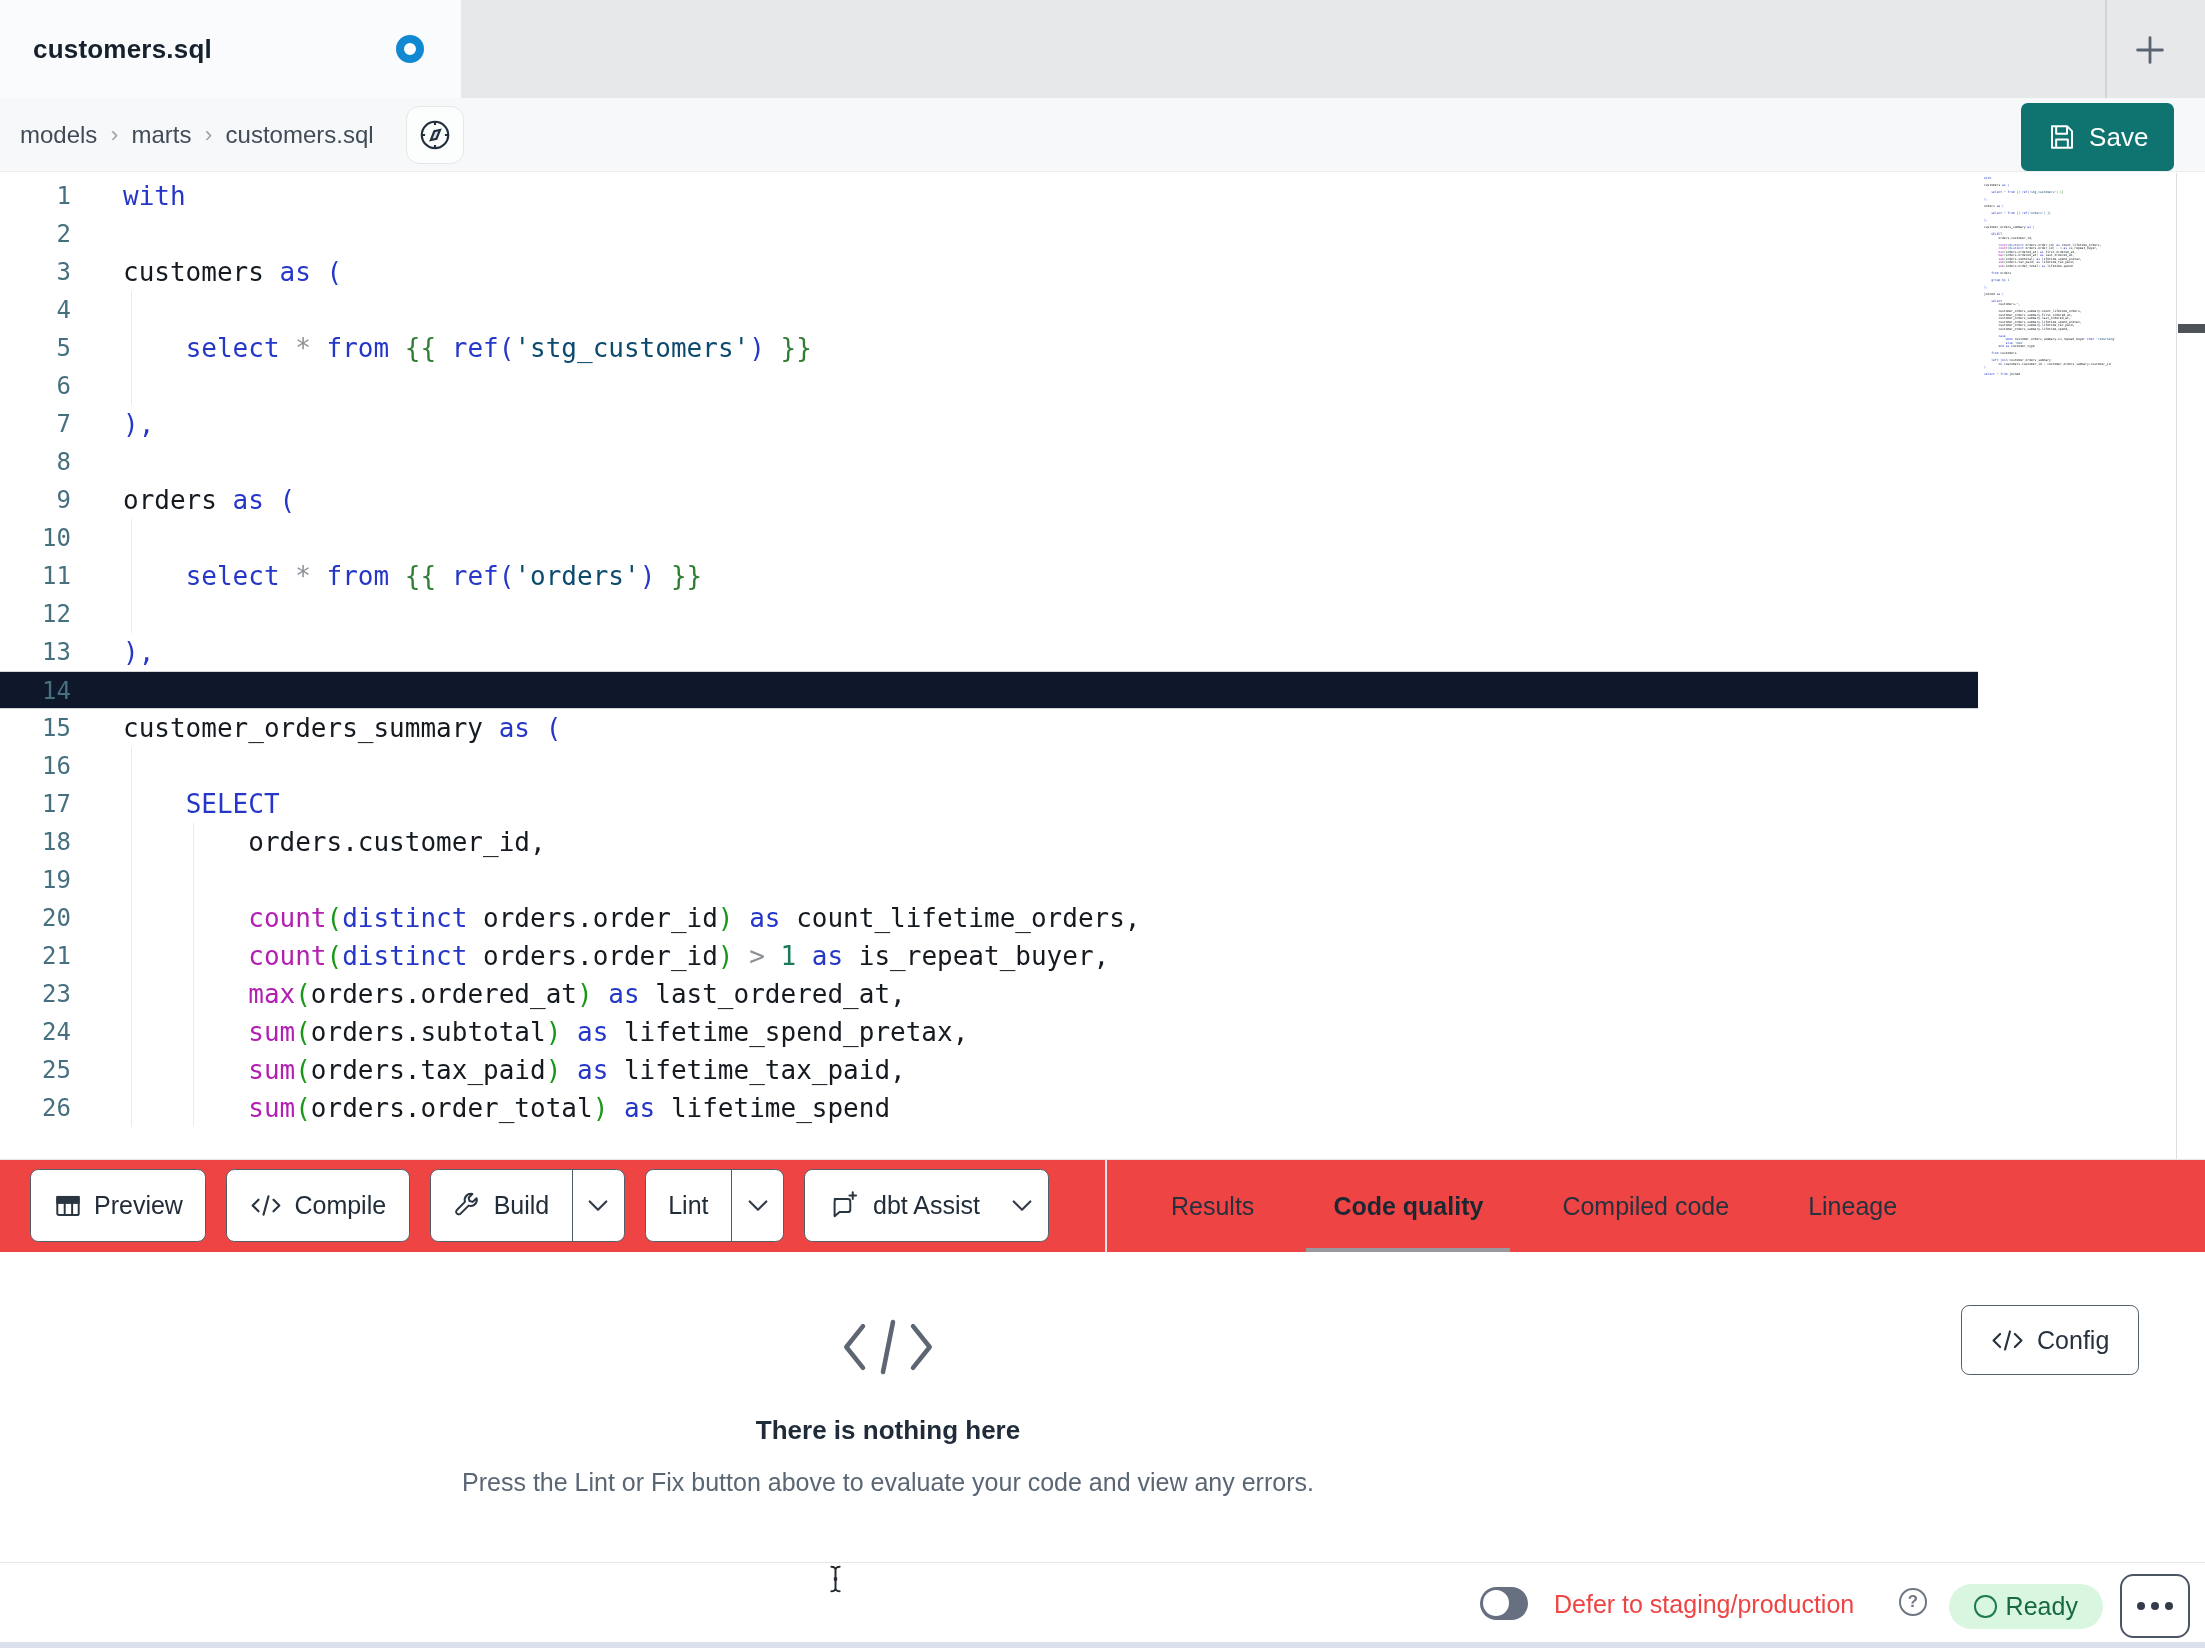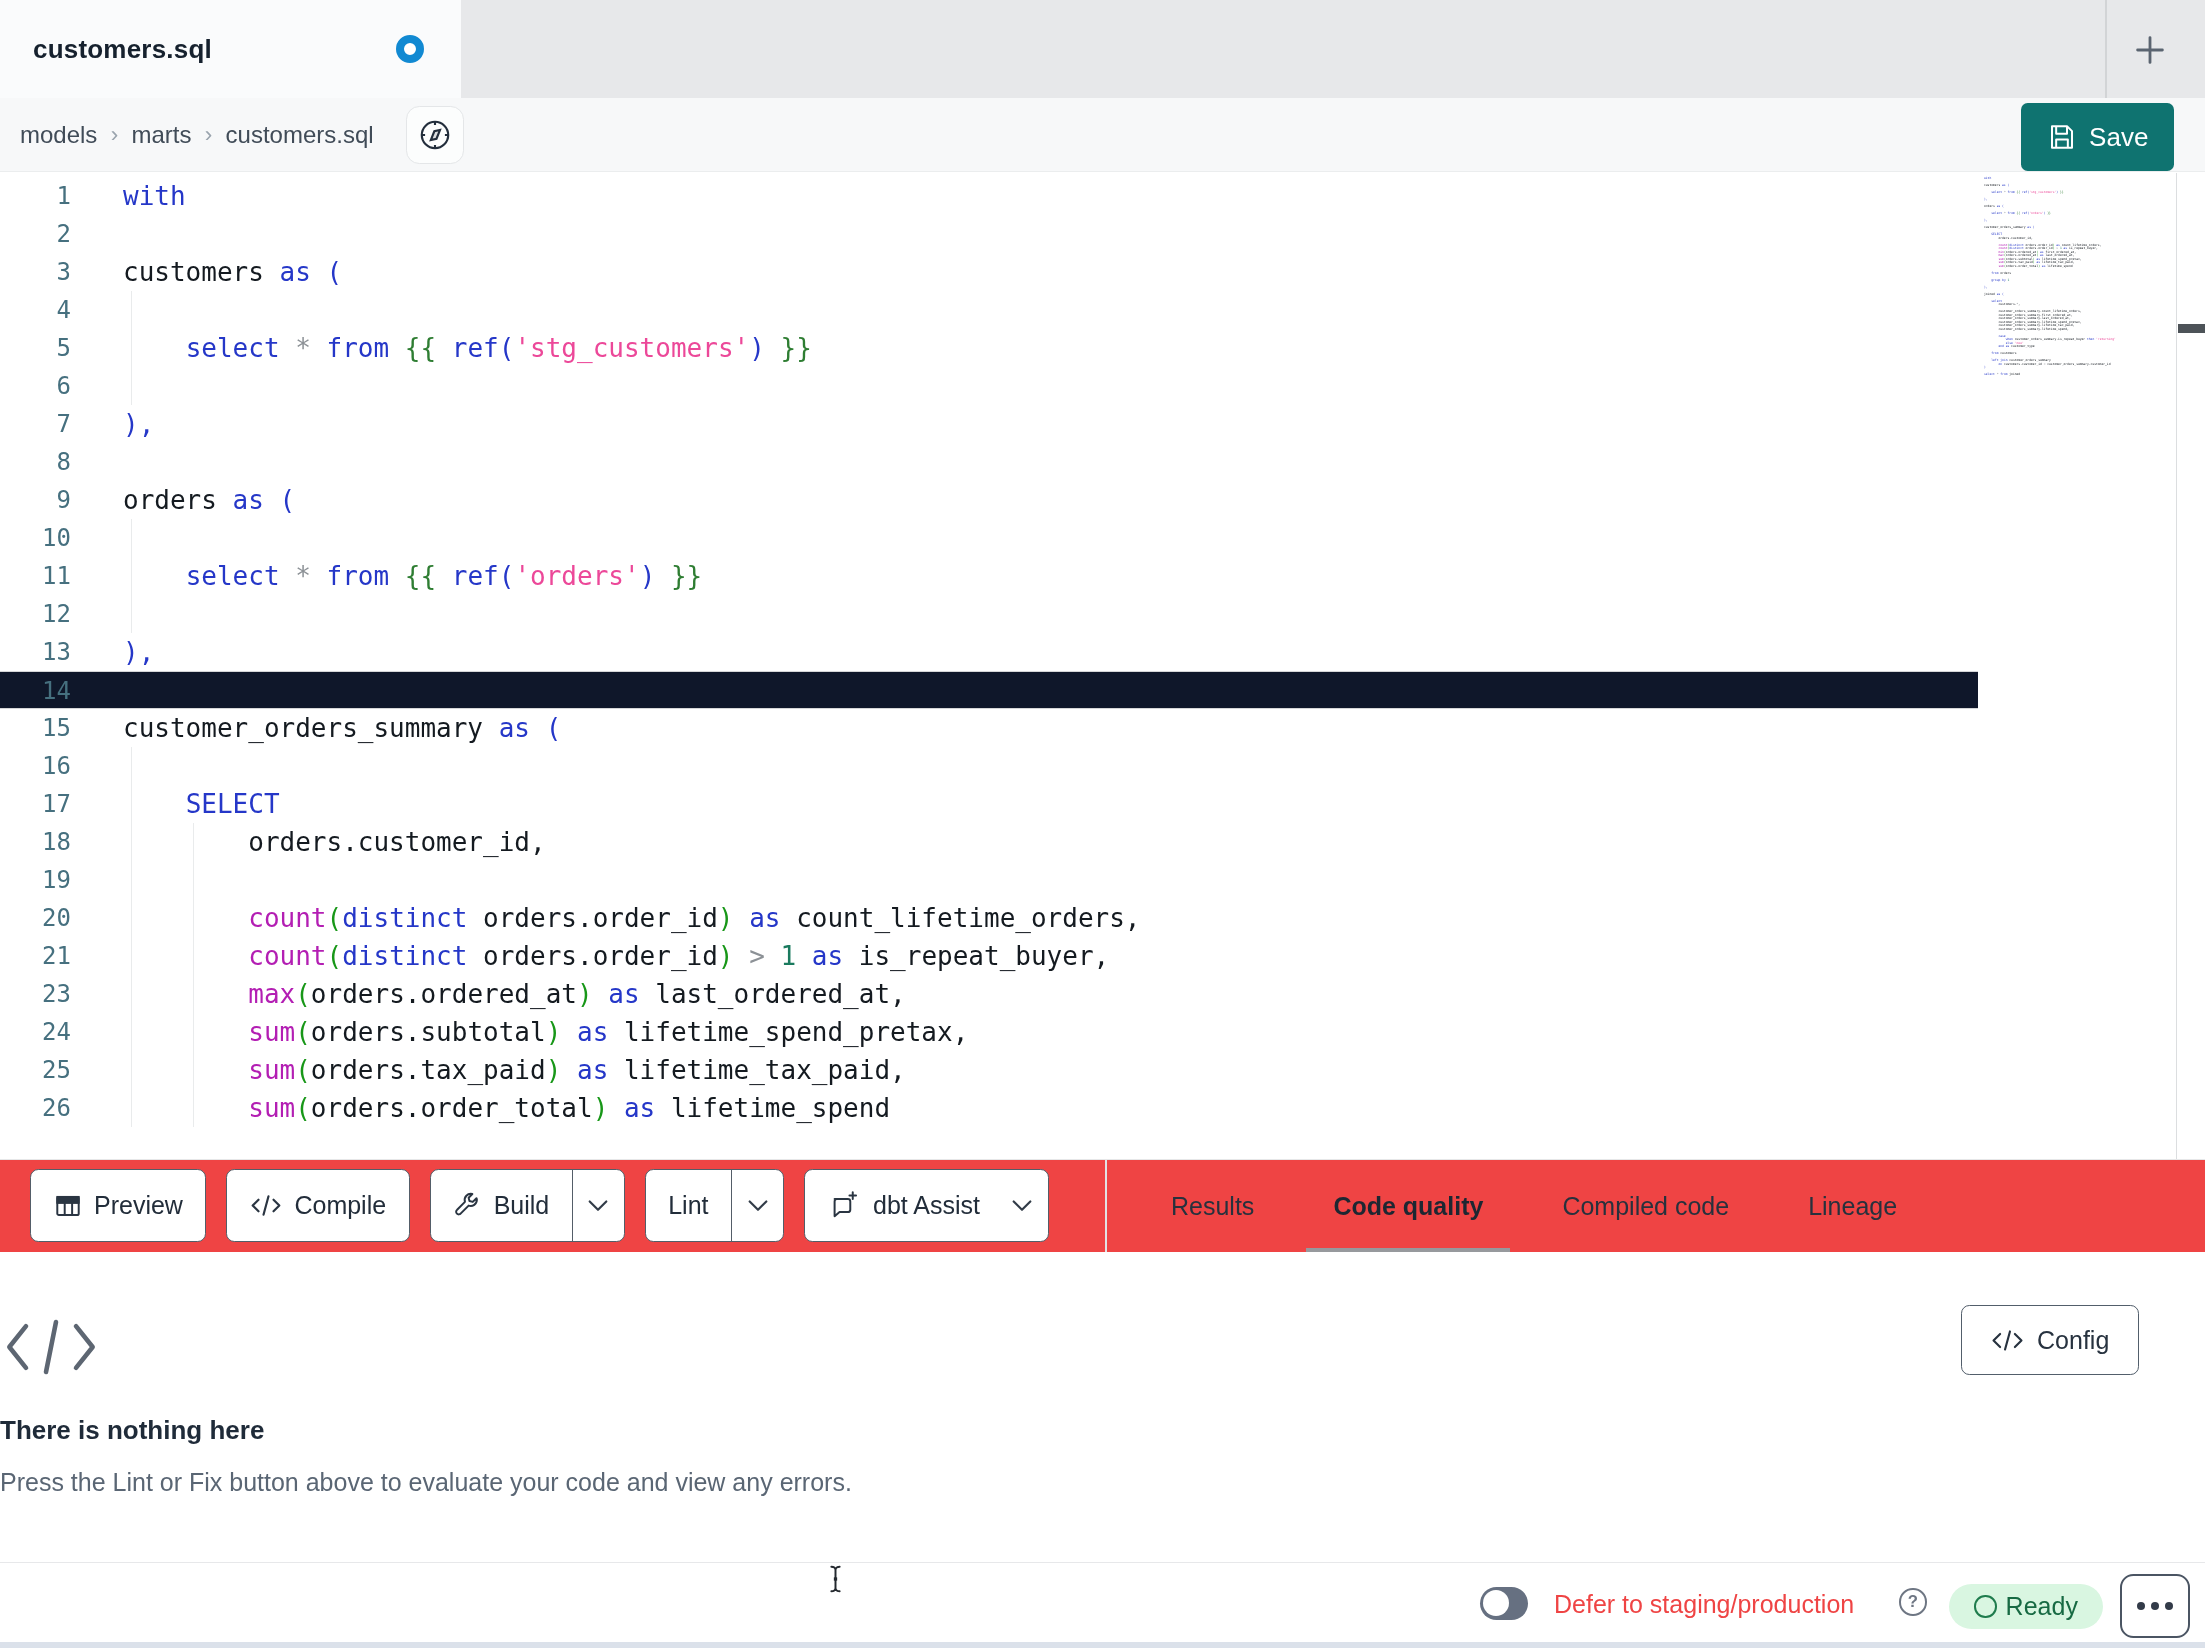--- a/index.html
+++ b/index.html
@@ -30,21 +30,21 @@
   .lnum { position:absolute; left:0; top:0; width:71px; height:38px; text-align:right; font-family:"DejaVu Sans Mono", monospace; font-size:24px; line-height:38px; color:#46707f; }
   .codeln { position:absolute; left:123px; top:0; height:38px; font-family:"DejaVu Sans Mono", monospace; font-size:26px; line-height:38px; white-space:pre; }
   .guide { position:absolute; top:0; width:0.8px; height:38px; background:#e9ebec; }
   .guide.g0 { left:131px; }
   .guide.g1 { left:193px; }
 
   .tk-kw  { color:#2537c8; }
   .tk-fn  { color:#b31eb3; }
   .tk-br  { color:#189718; }
   .tk-jj  { color:#2e7d32; }
-  .tk-str { color:#ec4899; }
+  .tk-str { color:#0c4a6e; }
   .tk-num { color:#1a7a5e; }
   .tk-op  { color:#8c9196; }
   .tk-id  { color:#141a20; }
 
   .minimap { position:absolute; left:1984px; top:4.2px; width:132px; cursor:pointer; }
   .mm-ln { font-family:"DejaVu Sans Mono", monospace; font-size:3px; line-height:3.5px; white-space:pre; }
   .scroll-track { position:absolute; left:2176px; top:0; width:0.8px; height:986px; background:#dcdee0; }
   .scroll-thumb { position:absolute; left:2178px; top:151px; width:27.5px; height:9.2px; background:#4d5358; cursor:pointer; }
 
   
@@ -55,21 +55,21 @@
   .btn .chev { display:flex; align-items:center; justify-content:center; width:52px; height:100%; border-left:1.7px solid #535d68; color:#323c48; }
   .btn .chev.noline { border-left:none; width:45px; padding-right:6.7px; }
   .ab-divider { position:absolute; left:1105px; top:0; width:1.7px; height:93px; background:#e2e3e5; }
   .ab-tabs { position:absolute; left:1144px; top:0; height:93px; display:flex; gap:25px; }
   .ab-tab { position:relative; height:93px; display:flex; align-items:center; padding:0 27px; font-size:25px; color:#27313d; cursor:pointer; }
   .ab-tab.active { font-weight:700; color:#1d2732; }
   .ab-tab.active::after { content:""; position:absolute; left:0; right:0; bottom:0; height:5px; background:#97999d; }
 
   
   .panel { position:absolute; left:0; top:1252px; width:2205px; height:308px; background:#fff; }
-  .empty { position:absolute; left:0; top:0; width:1776px; display:flex; flex-direction:column; }
+  .empty { position:absolute; left:0; top:0; width:1776px; display:flex; flex-direction:column; align-items:center; }
   .empty-icon { margin-top:65px; color:#5d6672; }
   .empty-title { margin-top:38px; font-size:26px; font-weight:700; color:#1f2b39; }
   .empty-sub { margin-top:22px; font-size:25px; color:#5a6674; }
   .config-btn { position:absolute; left:1961px; top:53px; width:178px; height:70px; background:#fff; border:1.7px solid #525e6b; border-radius:8.3px; display:flex; align-items:center; justify-content:center; gap:13.3px; font-size:25px; color:#27323f; cursor:pointer; }
 
   
   .statusbar { position:absolute; left:0; top:1562px; width:2205px; height:80px; background:#fff; border-top:1.7px solid #e7e8ea; }
   .toggle { position:absolute; left:1480px; top:24px; width:48px; height:33px; border-radius:16.7px; background:#667081; cursor:pointer; }
   .knob { position:absolute; left:3.3px; top:3.3px; width:26px; height:26px; border-radius:50%; background:#fff; }
   .defer-label { position:absolute; left:1554px; top:27px; font-size:25px; color:#ef4444; }

